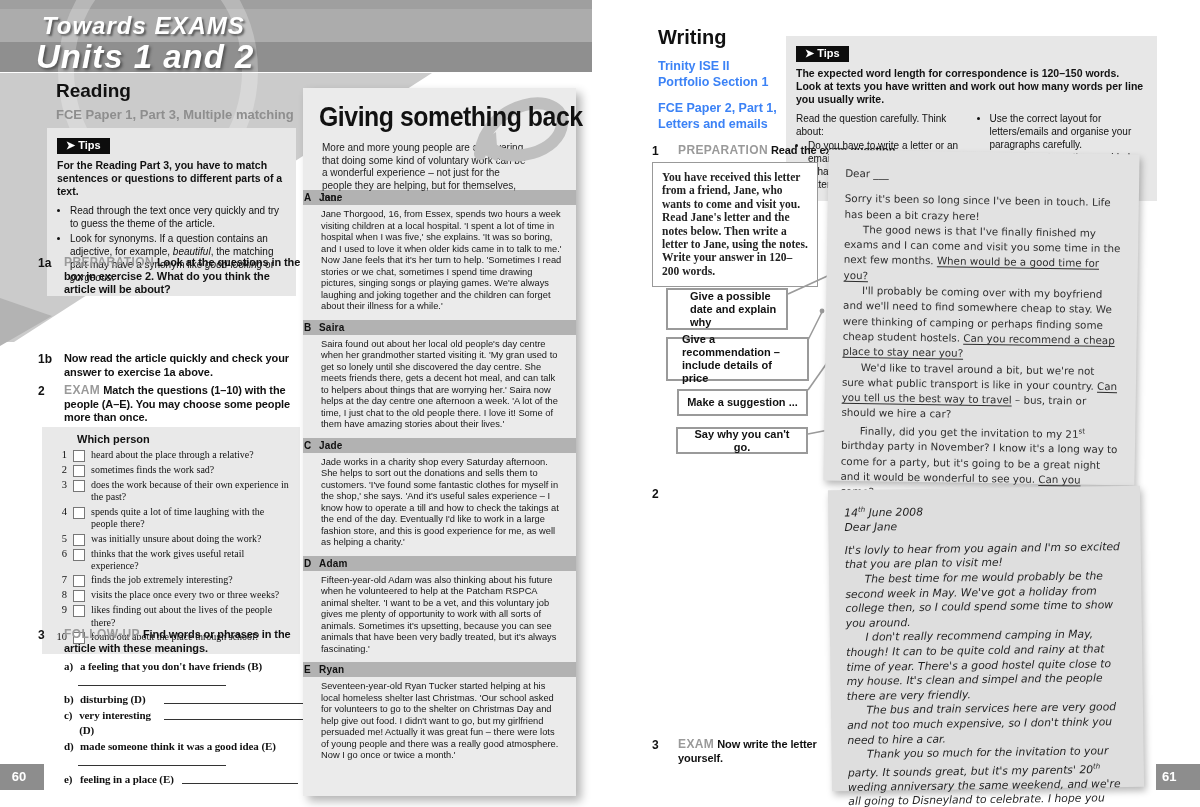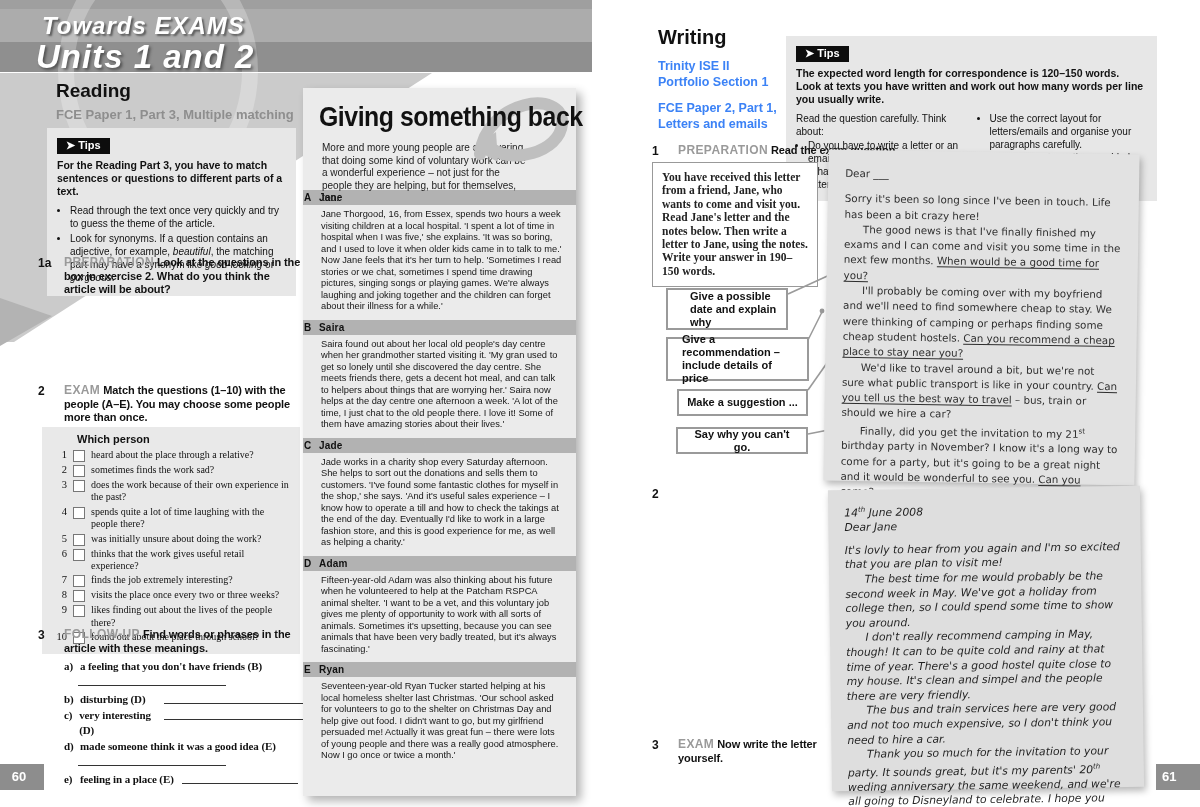--- a/index.html
+++ b/index.html
@@ -139,20 +139,24 @@
   </div>
 
   <div class="abs ex ex1a">
     <div class="ex-num">1a</div>
     <div class="ex-body">
       <span class="tag">PREPARATION</span>
       <span>Look at the questions in the box in exercise 2. What do you think the article will be about?</span>
     </div>
   </div>
 
+  <div class="abs ex ex1b">
+    <div class="ex-num">1b</div>
+    <div class="ex-body">Now read the article quickly and check your answer to exercise 1a above.</div>
+  </div>
 
   <div class="abs ex ex2l">
     <div class="ex-num">2</div>
     <div class="ex-body">
       <span class="tag">EXAM</span>
       <span>Match the questions (1–10) with the people (A–E). You may choose some people more than once.</span>
     </div>
   </div>
 
   <div class="abs whichbox">
@@ -292,21 +296,21 @@
   </div>
 
   <div class="abs ex ex1r">
     <div class="ex-num">1</div>
     <div class="ex-body">
       <span class="tag">PREPARATION</span>
       <span>Read the exam question.</span>
     </div>
   </div>
 
-  <div class="abs examq">You have received this letter from a friend, Jane, who wants to come and visit you. Read Jane's letter and the notes below. Then write a letter to Jane, using the notes. Write your answer in 190–150 words.</div>
+  <div class="abs examq">You have received this letter from a friend, Jane, who wants to come and visit you. Read Jane's letter and the notes below. Then write a letter to Jane, using the notes. Write your answer in 120–200 words.</div>
 
   <div class="abs note n1">Give a possible date and explain why</div>
   <div class="abs note n2">Give a recommendation – include details of price</div>
   <div class="abs note n3">Make a suggestion ...</div>
   <div class="abs note n4">Say why you can't go.</div>
 
   <svg class="abs lines-svg" width="1200" height="807">
     <line x1="788" y1="294" x2="869" y2="257" stroke="#9a9a9a" stroke-width="1.6"></line>
     <line x1="808" y1="340" x2="822" y2="312" stroke="#9a9a9a" stroke-width="1.6"></line>
     <circle cx="822" cy="311" r="2.4" fill="#9a9a9a"></circle>

